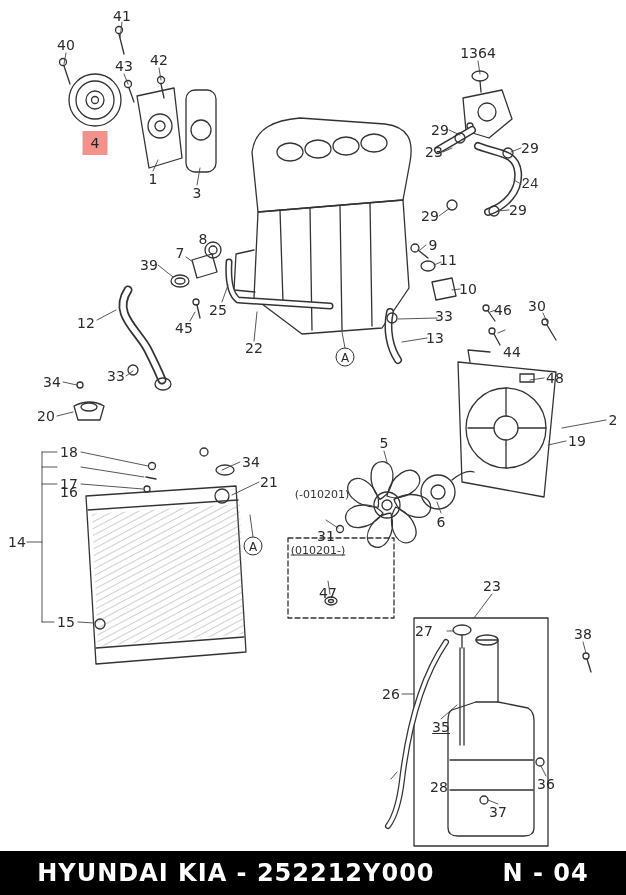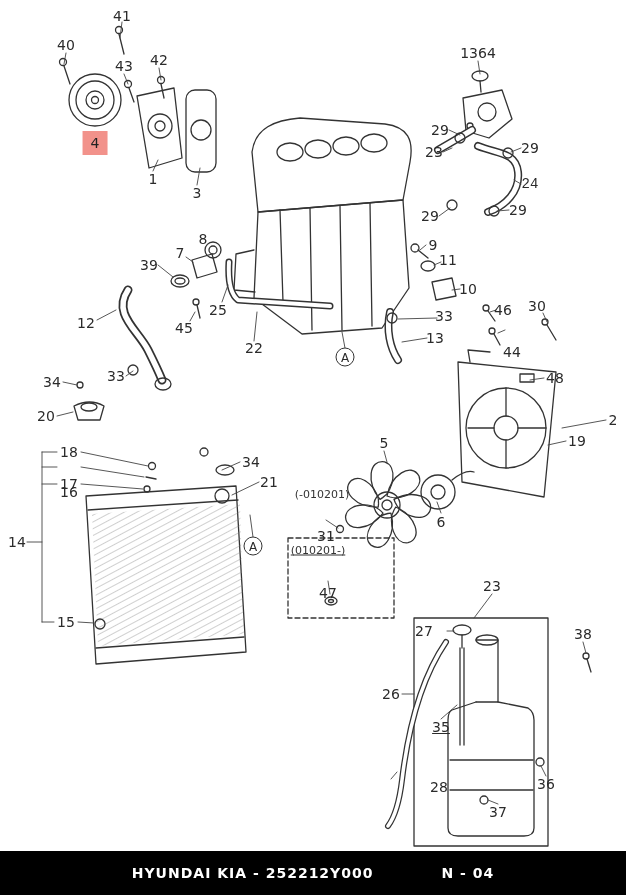--- a/index.html
+++ b/index.html
@@ -23,21 +23,21 @@
   .callout.small { font-size:11px; color:#333; }
   .callout.circled {
     border:1.4px solid #333; border-radius:50%;
     width:19px; height:19px; display:flex; align-items:center; justify-content:center;
     font-size:12px; background:#fff;
   }
   .footer {
     position:absolute; left:0; bottom:0; width:626px; height:44px;
     background:var(--footer-bg,#000); color:var(--footer-text,#fff);
     display:flex; align-items:center; justify-content:center; gap:68px;
-    font-size:14px; font-weight:bold; letter-spacing:1px;
+    font-size:24px; font-weight:bold; letter-spacing:1px;
   }
 </style>
 </head>
 <body>
 
 <div class="page">
 
   <svg class="art" width="626" height="852" viewBox="0 0 626 852" xmlns="http://www.w3.org/2000/svg">
     <defs>
       <pattern id="hatch" width="6" height="6" patternUnits="userSpaceOnUse" patternTransform="rotate(62)">

